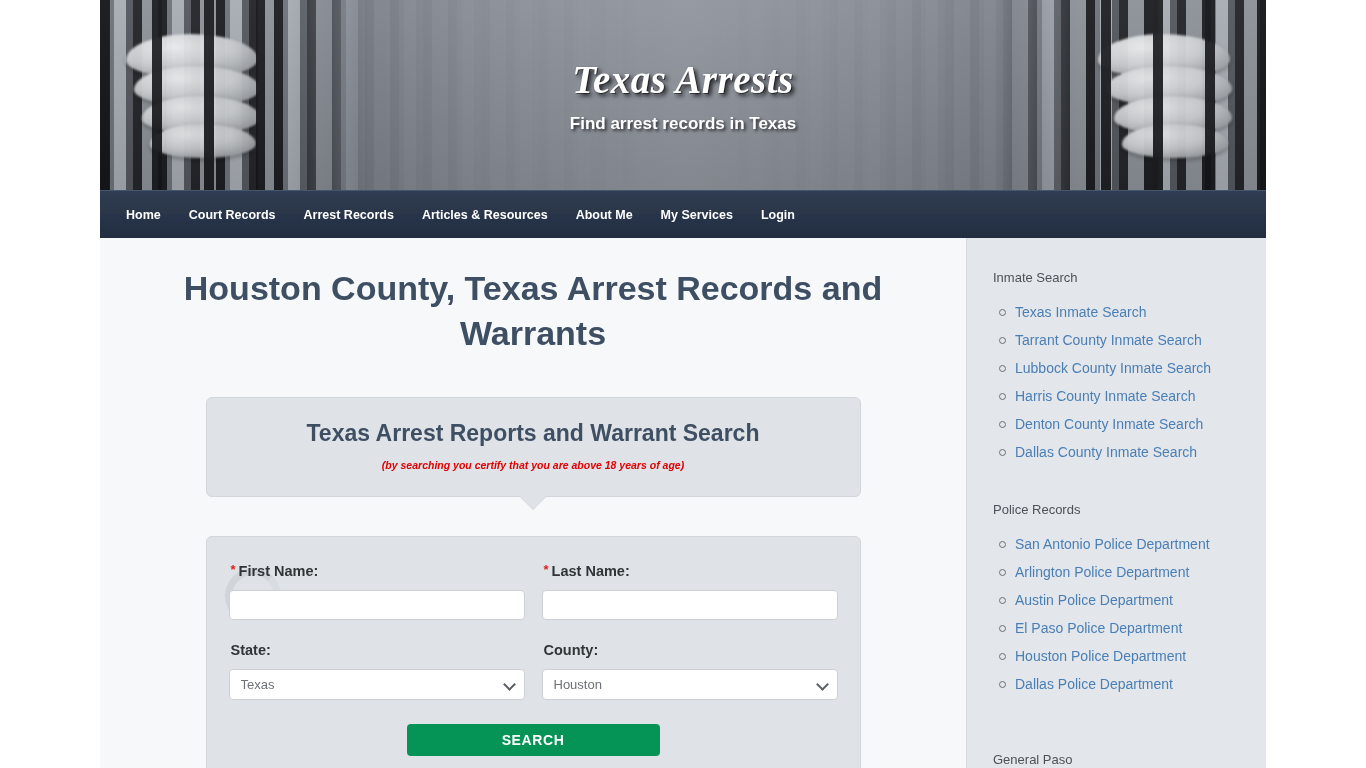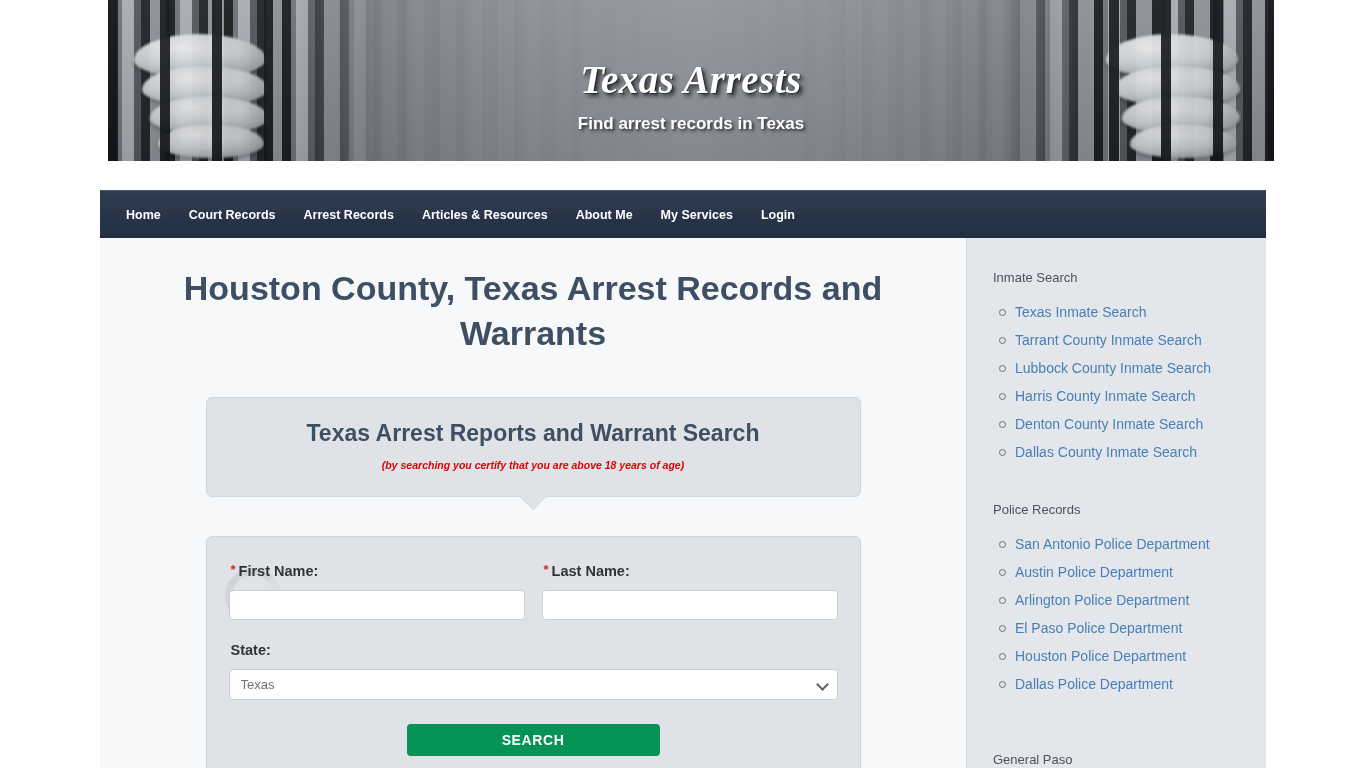--- a/index.html
+++ b/index.html
@@ -16,24 +16,23 @@
     position: relative;
     width: 1366px;
     height: 768px;
     background: #ffffff;
   }
 
   
   .banner {
     position: absolute;
     left: 100px; top: 0;
-    width: 1166px; height: 161px;
+    width: 1166px; height: 190px;
     overflow: hidden;
     background: #7d828b;
-    margin-left: 8px;
   }
   .banner-photo {
     position: absolute;
     inset: 0;
     background:
       linear-gradient(to right,
         rgba(0,0,0,0.0) 0%,
         rgba(0,0,0,0.0) 16%,
         rgba(125,130,139,0.92) 23%,
         rgba(138,143,151,0.97) 34%,
@@ -430,20 +429,29 @@
           <div class="form-field">
             <label class="field-label">State:</label>
             <div class="select-wrap">
               <select class="select-input">
                 <option>Texas</option>
               </select>
               <span class="chevron"></span>
             </div>
           </div>
 
+          <div class="form-field">
+            <label class="field-label">County:</label>
+            <div class="select-wrap">
+              <select class="select-input">
+                <option>Houston</option>
+              </select>
+              <span class="chevron"></span>
+            </div>
+          </div>
         </div>
 
         <div class="search-btn-row">
           <button type="button" class="search-btn">SEARCH</button>
         </div>
 
         <p class="form-footnote">By searching you certify that you are above 18 years of age</p>
       </form>
 
     </div>
@@ -459,22 +467,22 @@
           <li><a class="widget-link">Harris County Inmate Search</a></li>
           <li><a class="widget-link">Denton County Inmate Search</a></li>
           <li><a class="widget-link">Dallas County Inmate Search</a></li>
         </ul>
       </div>
 
       <div class="widget" style="margin-bottom:58px;">
         <p class="widget-title">Police Records</p>
         <ul class="widget-list">
           <li><a class="widget-link">San Antonio Police Department</a></li>
+          <li><a class="widget-link">Arlington Police Department</a></li>
           <li><a class="widget-link">Austin Police Department</a></li>
-          <li><a class="widget-link">Arlington Police Department</a></li>
           <li><a class="widget-link">El Paso Police Department</a></li>
           <li><a class="widget-link">Houston Police Department</a></li>
           <li><a class="widget-link">Dallas Police Department</a></li>
         </ul>
       </div>
 
       <div class="widget">
         <p class="widget-title">General Paso</p>
       </div>
 

